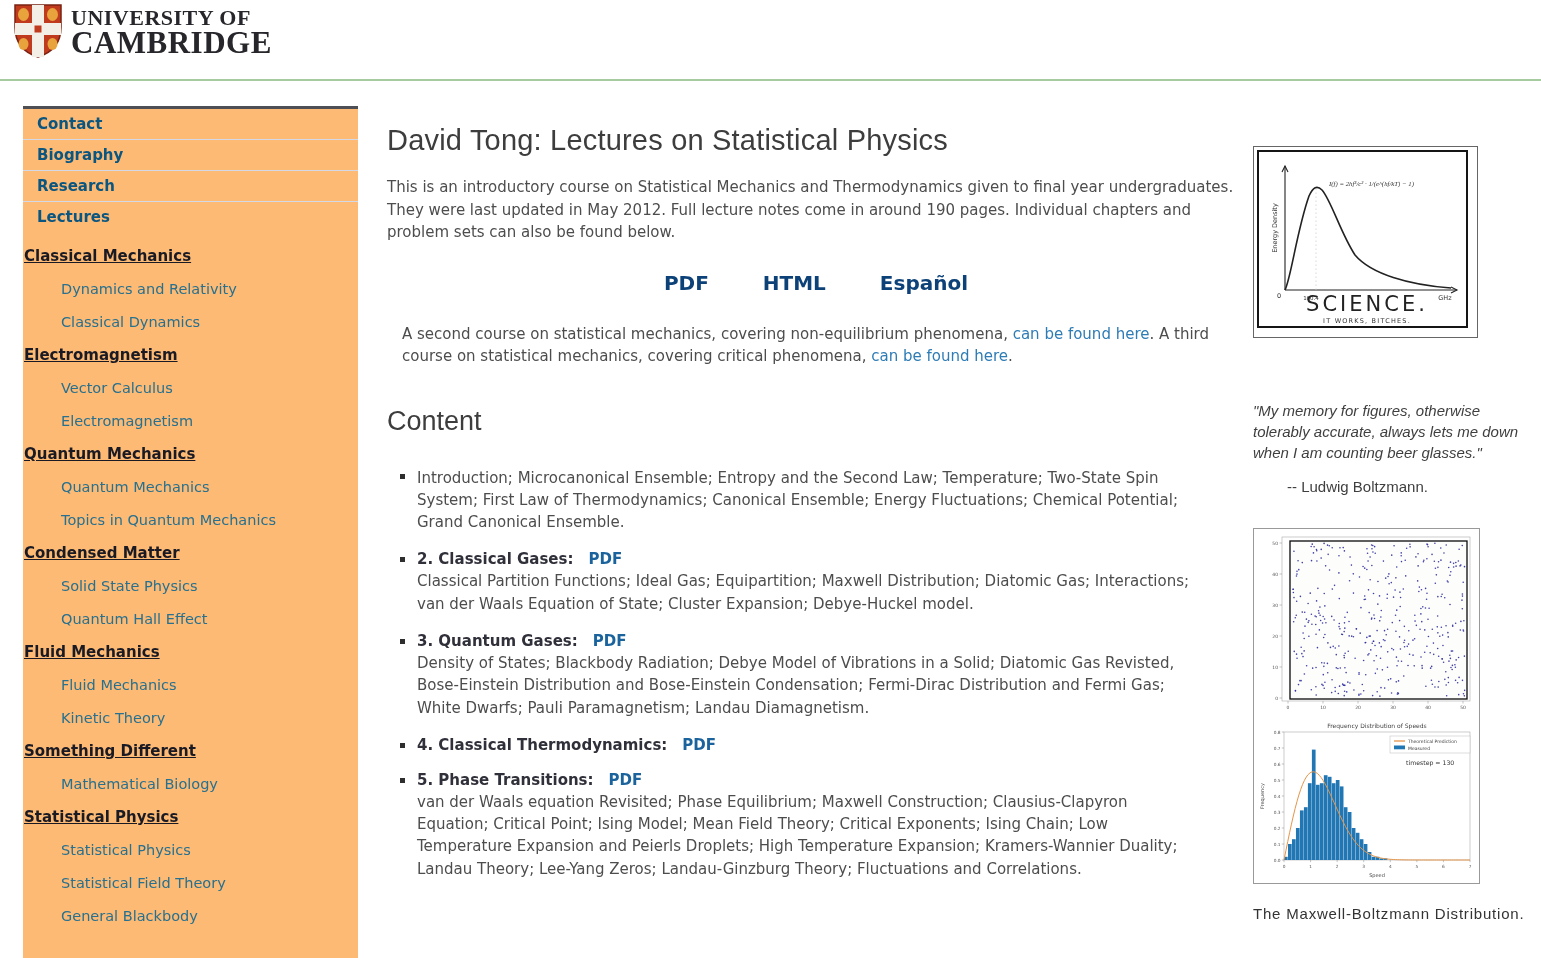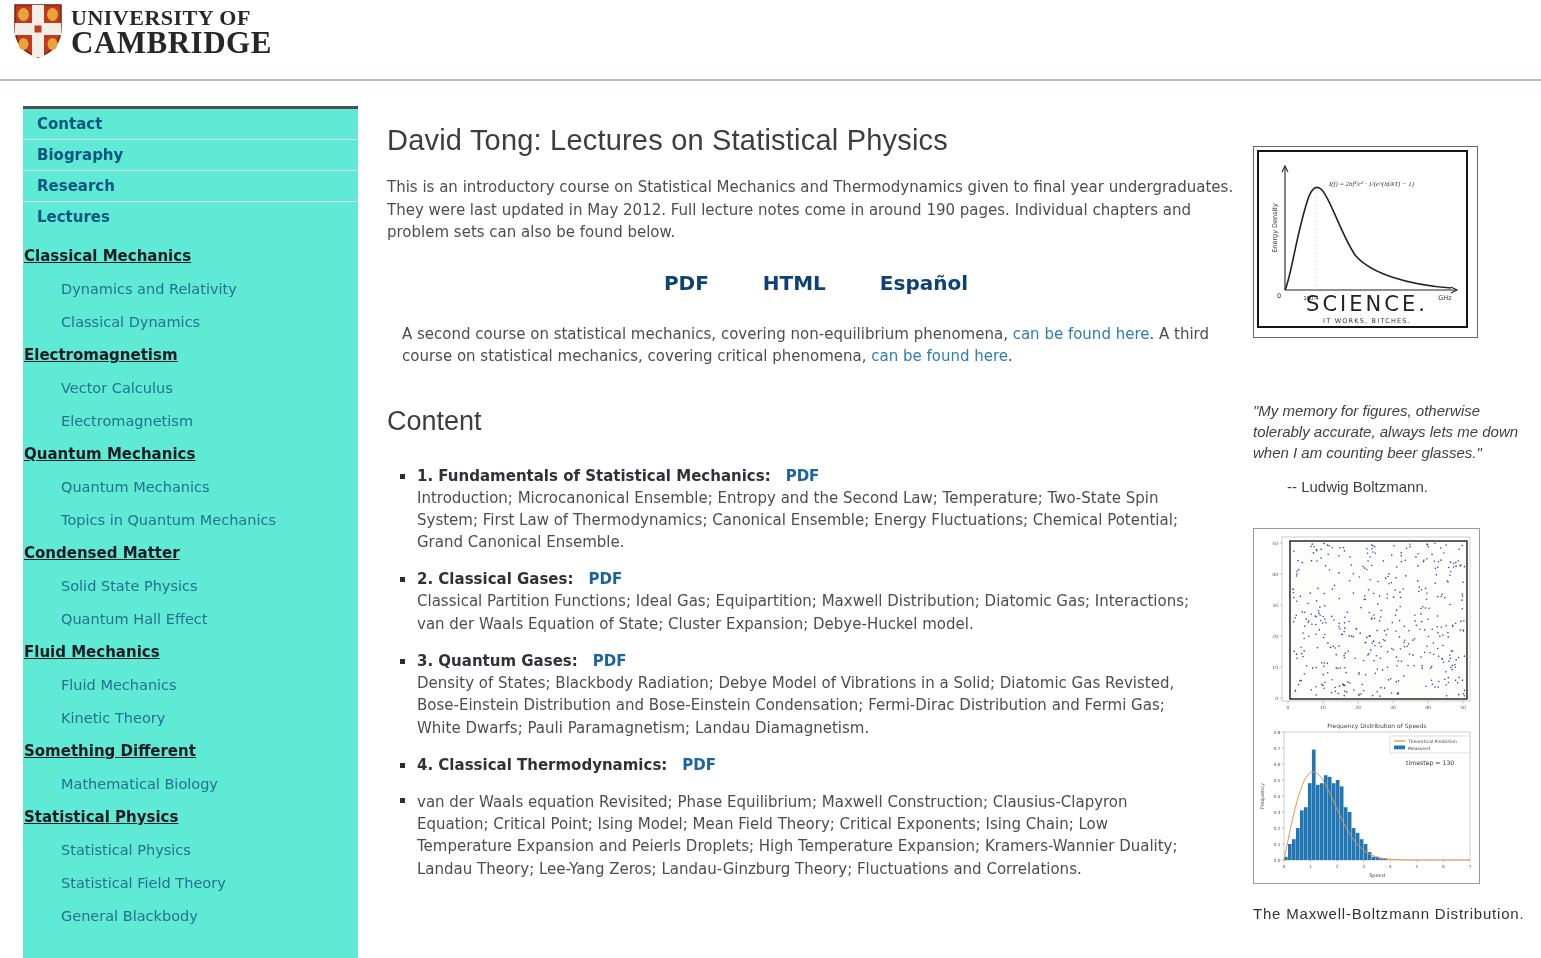--- a/index.html
+++ b/index.html
@@ -9,21 +9,21 @@
   }
   
   .site-header{position:absolute;left:14px;top:4px;display:flex;align-items:center;gap:9px;}
   .logo-text{font-family:"Liberation Serif",serif;color:#26262b;font-weight:bold;}
   .logo-line1{font-size:22px;line-height:23px;letter-spacing:.5px;}
   .logo-line2{font-size:31px;line-height:28px;letter-spacing:.5px;}
   .green-rule{position:absolute;top:79px;left:0;width:1541px;height:2px;background:#a6cb9e;}
 
   
   .sidebar{position:absolute;left:23px;top:106px;width:335px;height:852px;
-    background:#5eead4;border-top:3px solid #4e4e55;box-sizing:border-box;}
+    background:#fdba74;border-top:3px solid #4e4e55;box-sizing:border-box;}
   .side-top{list-style:none;margin:0;padding:0;}
   .side-top li{padding:7px 10px 6px 14px;border-bottom:1px solid #d3d9e6;
     font-weight:bold;font-size:15px;color:#0a5680;cursor:pointer;line-height:17px;}
   .side-top li:last-child{border-bottom:none;}
   .side-sections{padding:0;}
   .sec-head{font-weight:bold;font-size:15px;color:#1a1a24;text-decoration:underline;
     margin:15px 0 0 1px;line-height:18px;cursor:pointer;}
   .sec-item{font-size:14.5px;color:#27708f;margin:15px 0 0 38px;line-height:18px;cursor:pointer;}
 
   
@@ -113,35 +113,35 @@
   <p class="intro">This is an introductory course on Statistical Mechanics and Thermodynamics given to final year undergraduates. They were last updated in May 2012. Full lecture notes come in around 190 pages. Individual chapters and problem sets can also be found below.</p>
   <div class="fmt-row">
       <a href="#">PDF</a>
       <a href="#">HTML</a>
       <a href="#">Español</a>
     </div>
   <p class="second"><span>A second course on statistical mechanics, covering non-equilibrium phenomena, </span><a href="#">can be found here</a><span>. A third course on statistical mechanics, covering critical phenomena, </span><a href="#">can be found here</a><span>.</span></p>
   <h2 class="content-heading">Content</h2>
   <ul class="content">
       <li class="citem">
-        <div><span class="item-title">1. Fundamentals of Statistical Mechanics:</span><a class="item-pdf" href="#">PDF</a></div>
         <div class="item-desc">Introduction; Microcanonical Ensemble; Entropy and the Second Law; Temperature; Two-State Spin System; First Law of Thermodynamics; Canonical Ensemble; Energy Fluctuations; Chemical Potential; Grand Canonical Ensemble.</div>
       </li>
       <li class="citem">
         <div><span class="item-title">2. Classical Gases:</span><a class="item-pdf" href="#">PDF</a></div>
         <div class="item-desc">Classical Partition Functions; Ideal Gas; Equipartition; Maxwell Distribution; Diatomic Gas; Interactions; van der Waals Equation of State; Cluster Expansion; Debye-Huckel model.</div>
       </li>
       <li class="citem">
         <div><span class="item-title">3. Quantum Gases:</span><a class="item-pdf" href="#">PDF</a></div>
         <div class="item-desc">Density of States; Blackbody Radiation; Debye Model of Vibrations in a Solid; Diatomic Gas Revisted, Bose-Einstein Distribution and Bose-Einstein Condensation; Fermi-Dirac Distribution and Fermi Gas; White Dwarfs; Pauli Paramagnetism; Landau Diamagnetism.</div>
       </li>
       <li class="citem">
         <div><span class="item-title">4. Classical Thermodynamics:</span><a class="item-pdf" href="#">PDF</a></div>
       </li>
       <li class="citem">
+        <div><span class="item-title">5. Phase Transitions:</span><a class="item-pdf" href="#">PDF</a></div>
         <div class="item-desc">van der Waals equation Revisited; Phase Equilibrium; Maxwell Construction; Clausius-Clapyron Equation; Critical Point; Ising Model; Mean Field Theory; Critical Exponents; Ising Chain; Low Temperature Expansion and Peierls Droplets; High Temperature Expansion; Kramers-Wannier Duality; Landau Theory; Lee-Yang Zeros; Landau-Ginzburg Theory; Fluctuations and Correlations.</div>
       </li>
     </ul>
 </div>
 
 <div class="aside-col">
 
   <div class="cartoon">
     <div class="cartoon-inner">
       <svg width="207" height="174" viewBox="0 0 207 174">

